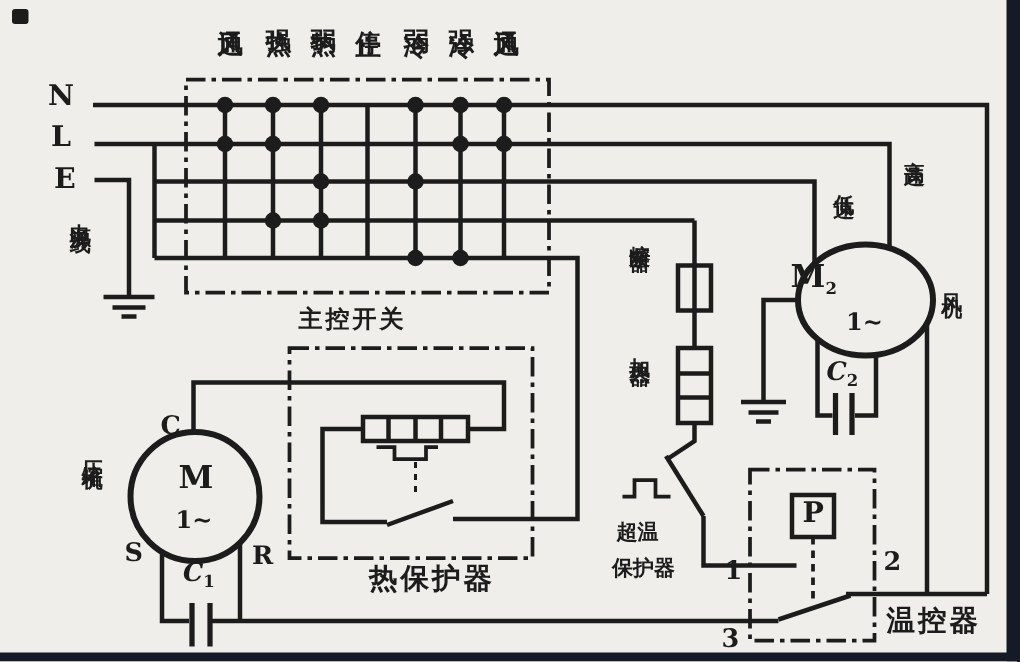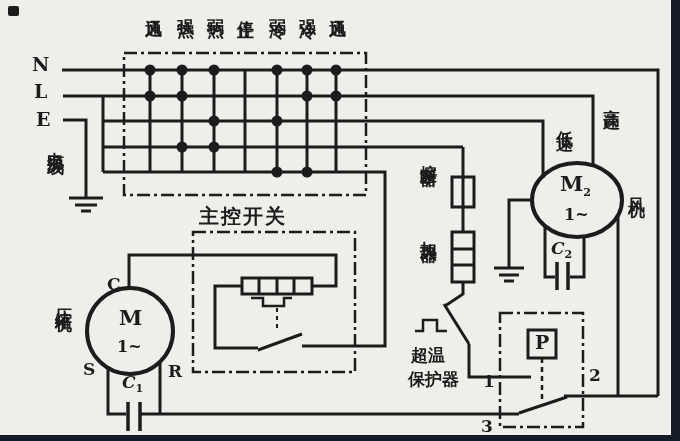--- a/index.html
+++ b/index.html
@@ -9,22 +9,22 @@
     font-family:"Liberation Sans", sans-serif;
     color:#1c1c1c;
   }
   #wires{position:absolute;left:0;top:0;}
   .lbl{position:absolute;font-weight:700;white-space:nowrap;line-height:1.05;}
   .vlbl{
     position:absolute;font-weight:700;
     writing-mode:vertical-rl;text-orientation:upright;
     line-height:1;letter-spacing:3px;white-space:nowrap;
   }
-  .cn{font-size:17px;}
-  .cn-lg{font-size:20px;letter-spacing:2px;}
+  .cn{font-size:14px;}
+  .cn-lg{font-size:16px;letter-spacing:2px;}
   .serif{font-family:"DejaVu Serif","Liberation Serif",serif;}
   .term{font-size:17px;font-family:"DejaVu Serif","Liberation Serif",serif;font-weight:700;}
   .motor-letter{font-size:21px;}
   .phase{font-size:16px;font-weight:700;}
   sub{font-size:11px;}
   .modes{position:absolute;left:0;top:6px;width:680px;height:46px;}
   .mode{position:absolute;top:0;font-size:17px;font-weight:700;
     writing-mode:vertical-rl;text-orientation:upright;line-height:1;letter-spacing:2px;}
 </style>
 </head>
@@ -157,39 +157,41 @@
     <span class="mode" style="left:299px">强冷</span>
     <span class="mode" style="left:329px">通风</span>
   </div>
 
   <div class="lbl serif" style="left:32px;top:55px;font-size:19px">N</div>
   <div class="lbl serif" style="left:34px;top:82px;font-size:19px">L</div>
   <div class="lbl serif" style="left:36px;top:110px;font-size:19px">E</div>
   <div class="vlbl cn" style="left:47px;top:138px">电源线</div>
 
   <div class="lbl cn-lg" style="left:199px;top:206px">主控开关</div>
+  <div class="lbl cn-lg" style="left:246px;top:377px;font-size:19px">热保护器</div>
 
   <div class="vlbl cn" style="left:55px;top:295px">压缩机</div>
   <div class="lbl term" style="left:107px;top:276px">C</div>
   <div class="lbl term" style="left:83px;top:361px">S</div>
   <div class="lbl term" style="left:168px;top:363px">R</div>
   <div class="lbl serif motor-letter" style="left:119px;top:307px">M</div>
   <div class="lbl serif phase" style="left:117px;top:339px">1~</div>
   <div class="lbl term" style="left:122px;top:374px"><i>C</i><sub>1</sub></div>
 
   <div class="vlbl cn" style="left:420px;top:151px">熔断器</div>
   <div class="vlbl cn" style="left:420px;top:227px">加热器</div>
   <div class="lbl cn" style="left:411px;top:347px">超温</div>
   <div class="lbl cn" style="left:408px;top:371px">保护器</div>
 
   <div class="lbl term" style="left:535px;top:333px;font-size:19px">P</div>
   <div class="lbl term" style="left:483px;top:373px">1</div>
   <div class="lbl term" style="left:589px;top:367px">2</div>
   <div class="lbl term" style="left:481px;top:418px">3</div>
+  <div class="lbl cn-lg" style="left:591px;top:405px;font-size:19px">温控器</div>
 
   <div class="vlbl cn" style="left:603px;top:96px">高速</div>
   <div class="vlbl cn" style="left:556px;top:118px">低速</div>
   <div class="vlbl cn" style="left:628px;top:184px">风机</div>
-  <div class="lbl serif motor-letter" style="left:560px;top:173px"><span>M</span><sub>2</sub></div>
+  <div class="lbl serif motor-letter" style="left:527px;top:173px"><span>M</span><sub>2</sub></div>
   <div class="lbl serif phase" style="left:564px;top:207px">1~</div>
   <div class="lbl term" style="left:551px;top:240px"><i>C</i><sub>2</sub></div>
 
 </div>
 
 </body></html>

